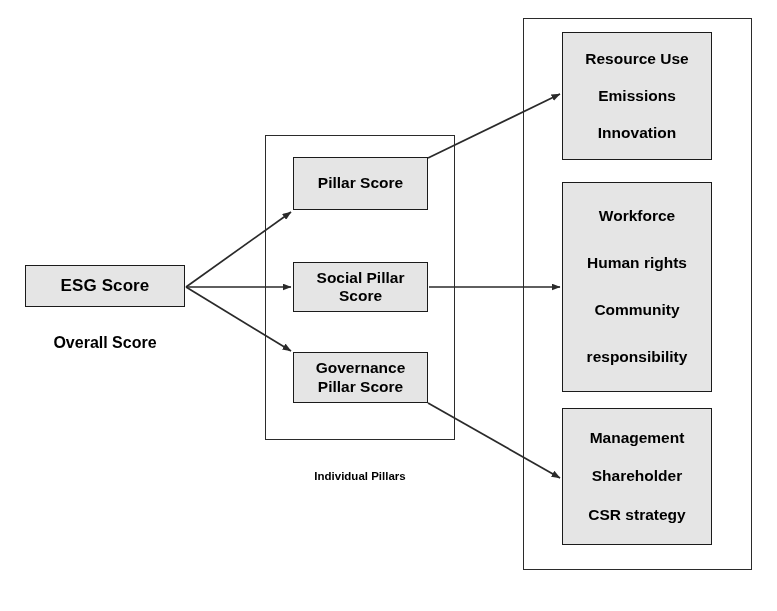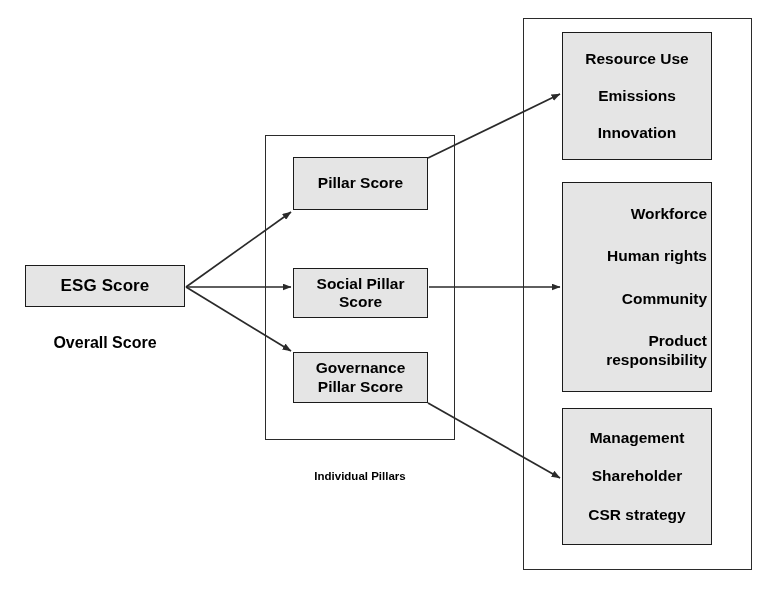--- a/index.html
+++ b/index.html
@@ -59,40 +59,40 @@
     left: 265px;  top: 468px;
     width: 190px; height: 18px;
     font-size: 11.5px;
   }
   .pillar-box {
     left: 293px;
     width: 135px;
     font-size: 15.5px;
   }
   #environmental-pillar-box { top: 157px; height: 53px; }
-  #social-pillar-box        { top: 268px; height: 50px; }
+  #social-pillar-box        { top: 262px; height: 50px; }
   #governance-pillar-box    { top: 352px; height: 51px; }
 
   #activities-container {
     left: 523px;  top: 18px;
     width: 229px; height: 552px;
   }
   #esg-activities-caption {
     left: 523px;  top: 589px;
     width: 229px; height: 18px;
     font-size: 11.5px;
   }
   .activity-box {
     left: 562px;
     width: 150px;
     justify-content: space-around;
     font-size: 15.5px;
   }
   #environmental-activities-box { top: 32px;  height: 128px; padding: 8px 4px; }
-  #social-activities-box        { top: 182px; height: 210px; padding: 10px 4px; text-align: right; }
+  #social-activities-box        { top: 182px; height: 210px; padding: 10px 4px; }
   #governance-activities-box    { top: 408px; height: 137px; padding: 10px 4px; }
 
   .activity-line { display: block; width: 100%; }
   .activity-line .sub { display: block; }
 
   
   #arrow-layer {
     position: absolute;
     left: 0; top: 0;
     width: 777px; height: 611px;
@@ -166,21 +166,20 @@
     <span class="activity-line">
       <span class="sub">Workforce</span>
     </span>
     <span class="activity-line">
       <span class="sub">Human rights</span>
     </span>
     <span class="activity-line">
       <span class="sub">Community</span>
     </span>
     <span class="activity-line">
-      <span class="sub">Product</span>
       <span class="sub">responsibility</span>
     </span>
   </div>
 
   <div class="node box activity-box" id="governance-activities-box">
     <span class="activity-line">
       <span class="sub">Management</span>
     </span>
     <span class="activity-line">
       <span class="sub">Shareholder</span>

